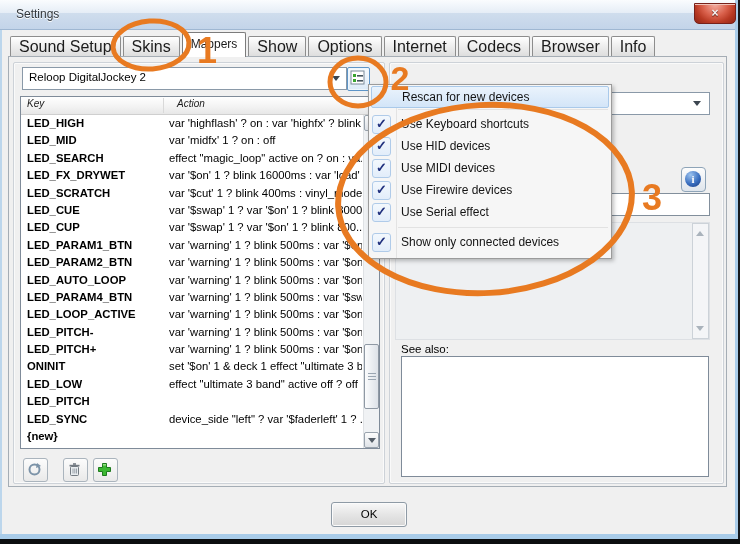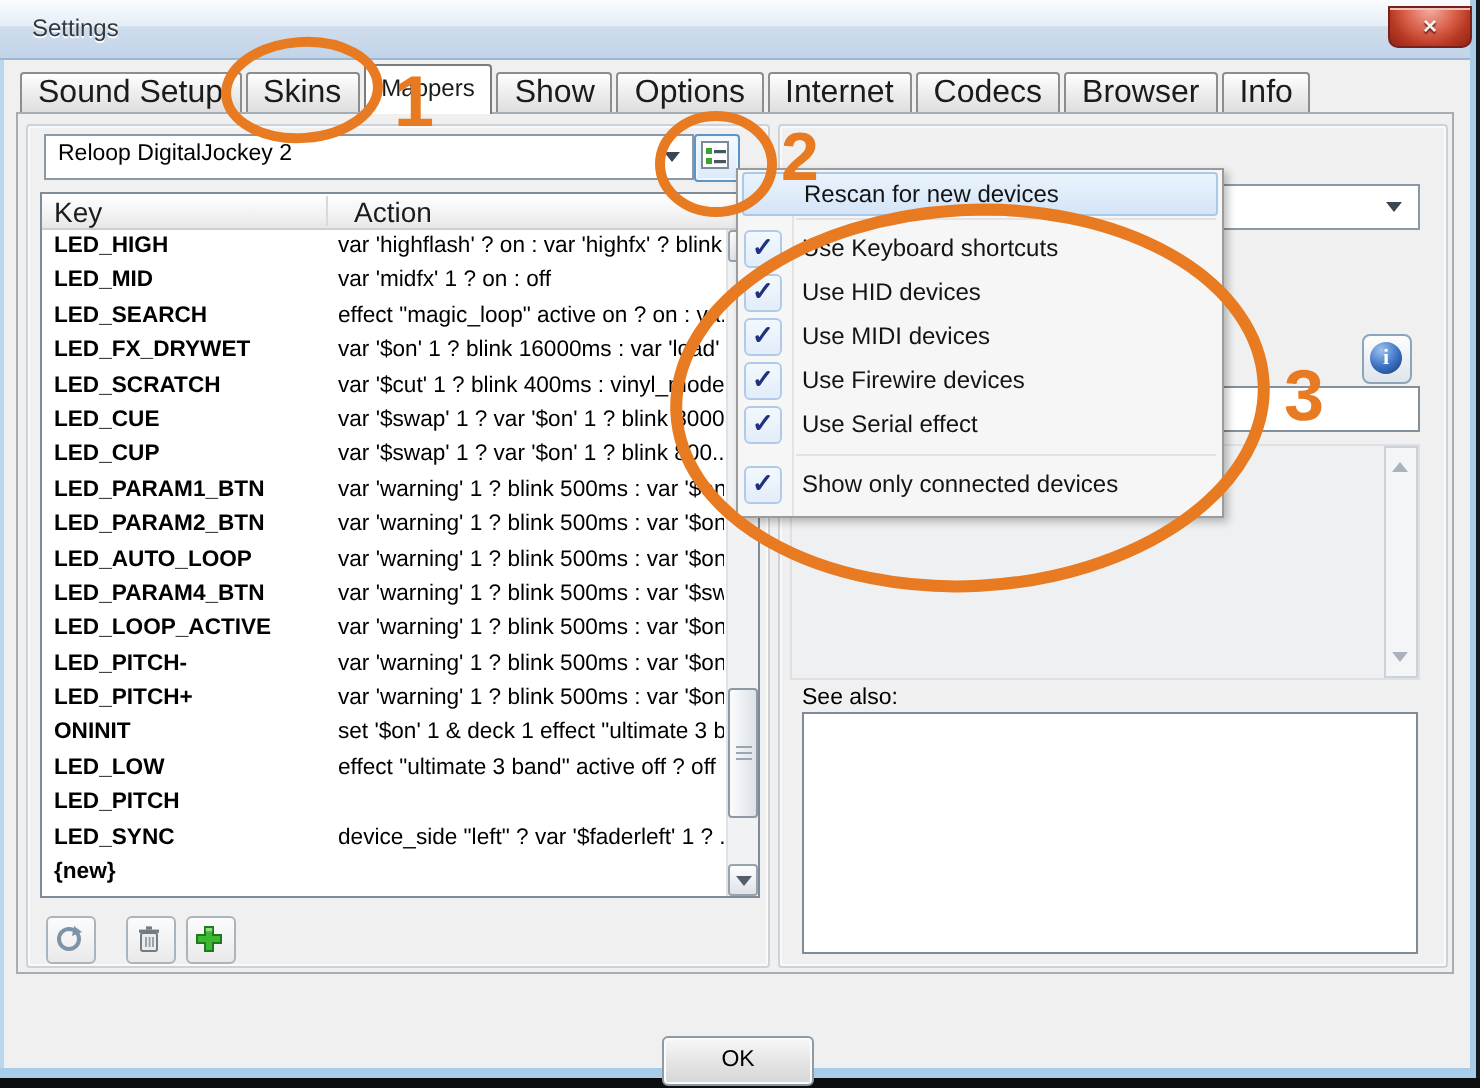--- a/index.html
+++ b/index.html
@@ -53,21 +53,21 @@
            background:linear-gradient(#fdfdfd,#dfe5ec);}
   .infoball{position:absolute;left:3px;top:3px;width:16px;height:16px;border-radius:50%;
             background:radial-gradient(circle at 35% 25%,#9cc3ef,#3a6fc0 55%,#17387e);
             color:#fff;font-size:11px;font-weight:bold;text-align:center;line-height:16px;
             font-family:"Liberation Serif",serif;}
 
   
   .maptable{left:20px;top:96px;width:358px;height:351px;background:#fff;border:1px solid #7f8b99;}
   .thead{position:absolute;left:0;top:0;right:0;height:17px;
          background:linear-gradient(#ffffff,#f2f2f2 60%,#e7e7e7);border-bottom:1px solid #cfcfcf;
-         font-size:14px;color:#1b1b1b;}
+         font-size:10px;color:#1b1b1b;font-style:italic;}
   .thead .c1{position:absolute;left:6px;top:1px;}
   .thead .c2{position:absolute;left:156px;top:1px;}
   .thead .sep{position:absolute;left:142px;top:1px;width:1px;height:15px;background:#d9d9d9;}
   .tbody{position:absolute;left:0;top:18px;right:15px;bottom:0;overflow:hidden;}
   .trow{height:17.4px;line-height:17.4px;font-size:11.3px;color:#000;white-space:nowrap;position:relative;}
   .trow .k{position:absolute;left:6px;font-weight:bold;}
   .trow .a{position:absolute;left:148px;right:2px;overflow:hidden;}
 
   
   .vsb{position:absolute;top:18px;right:0;width:15px;bottom:0;background:#f0f2f4;border-left:1px solid #dfe2e5;}
@@ -94,21 +94,21 @@
   .seealso-label{left:401px;top:343px;font-size:11.5px;color:#000;}
   .seealso-box{left:401px;top:356px;width:306px;height:119px;background:#fff;border:1px solid #7f8b99;}
 
   
   .iconbtn{top:458px;width:23px;height:22px;border:1px solid #aab4bd;border-radius:3px;
            background:linear-gradient(#fcfcfc,#e9e9e9);}
   .iconbtn svg{position:absolute;left:3px;top:3px;}
   .ib1{left:23px;} .ib2{left:63px;} .ib3{left:93px;}
 
   
-  .okbtn{left:331px;top:518px;width:74px;height:23px;border:1px solid #8e9aa5;border-radius:3px;
+  .okbtn{left:331px;top:502px;width:74px;height:23px;border:1px solid #8e9aa5;border-radius:3px;
          background:linear-gradient(#f8f8f8,#e5e5e5 50%,#d6d6d6);font-size:11.5px;color:#000;
          text-align:center;line-height:22px;box-shadow:inset 0 0 0 1px #fbfbfb;}
 
   
   .menu{left:368px;top:84px;width:242px;height:173px;background:#f6f6f6;border:1px solid #9b9b9b;
         box-shadow:2px 2px 4px rgba(0,0,0,.25);z-index:40;}
   .menu .gutterline{position:absolute;left:27px;top:0;bottom:0;width:1px;background:#e3e3e3;}
   .mi-hot{position:absolute;left:2px;top:1px;right:2px;height:20px;border:1px solid #a9c9ea;border-radius:2px;
           background:linear-gradient(#eaf3fc,#d3e5f8);font-size:12px;color:#141414;line-height:18px;}
   .mi-hot .lbl{position:absolute;left:30px;top:1px;}

